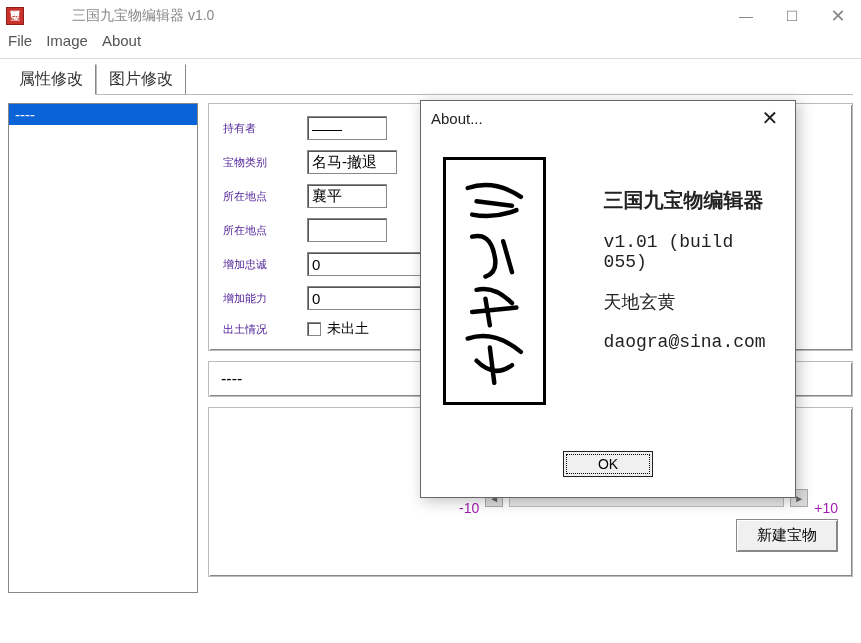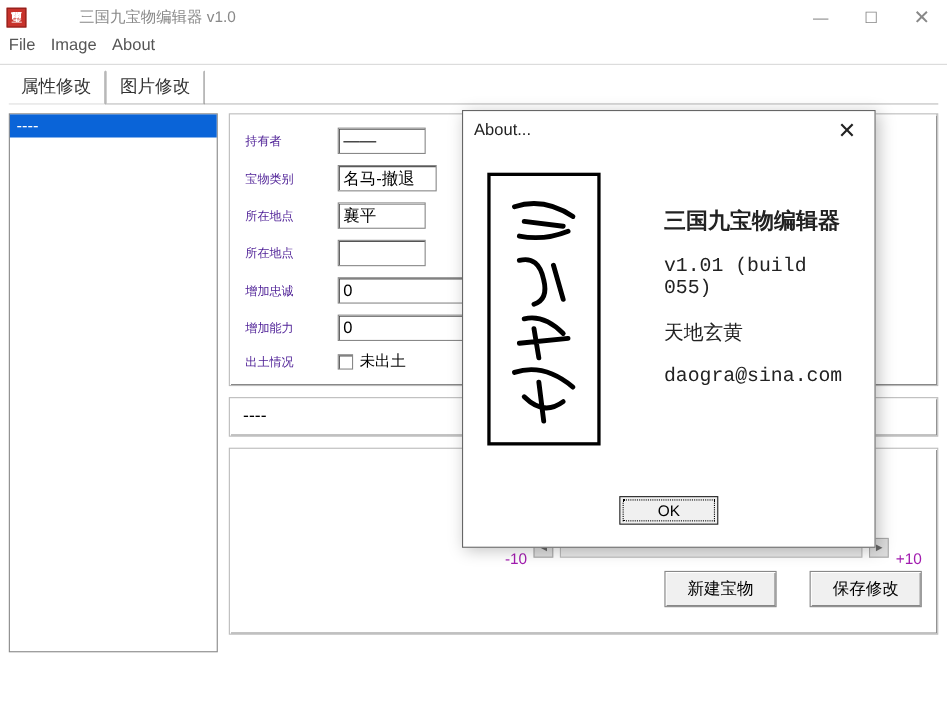--- a/index.html
+++ b/index.html
@@ -345,21 +345,20 @@
     <div class="bottom-area">
       <div class="slider-row">
         <span class="slider-btn">-10</span>
         <div class="slider-arrow">◄</div>
         <div class="slider-track"></div>
         <div class="slider-arrow">►</div>
         <span class="slider-btn">+10</span>
       </div>
       <div class="button-row">
         <div class="btn">新建宝物</div>
-        <div class="btn">保存修改</div>
       </div>
     </div>
   </div>
 </div>
 
 <div class="dialog">
   <div class="dialog-titlebar">
     <span class="dialog-title">About...</span>
     <span class="dialog-close">✕</span>
   </div>

